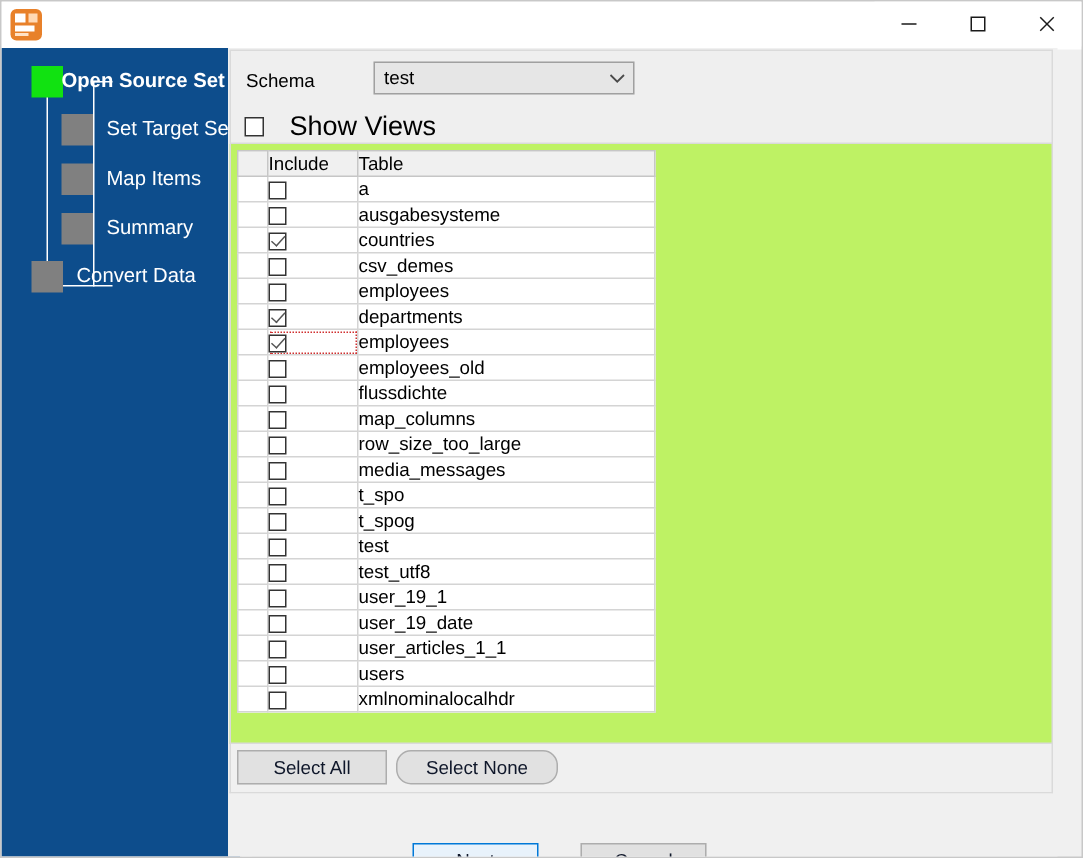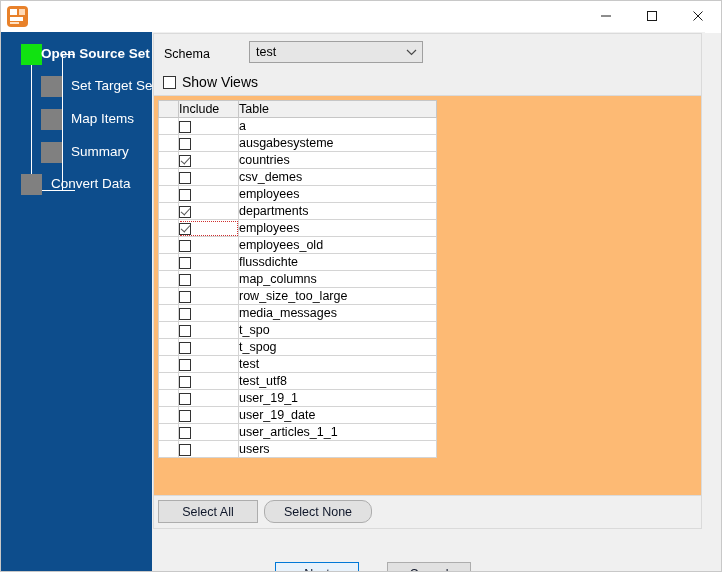--- a/index.html
+++ b/index.html
@@ -203,31 +203,31 @@
   }
   .chkbox {
     width: 13px; height: 13px;
     box-sizing: border-box;
     border: 1px solid #333;
     background: #fff;
     display: inline-block;
     position: relative;
   }
   .chk-row .txt {
-    margin-left: 6px;
-    font-size: 14px;
+    margin-left: 17px;
+    font-size: 18px;
   }
 
   
   .gridwrap {
     position: absolute;
     left: 1px; top: 64px;
     width: 549px;
     height: 400px;
-    background: #fdba74;
+    background: #bef264;
     border: 1px solid #dadada;
     border-top: none;
     box-sizing: border-box;
     overflow: hidden;
   }
   table.grid {
     border-collapse: collapse;
     table-layout: fixed;
     margin: 4px 0 0 4px;
     background: #ffffff;
@@ -538,20 +538,25 @@
             <tr>
               <td class="rowhdr"></td>
               <td class="c-inc"><span class="cb"></span></td>
               <td class="c-tbl">user_articles_1_1</td>
             </tr>
             <tr>
               <td class="rowhdr"></td>
               <td class="c-inc"><span class="cb"></span></td>
               <td class="c-tbl">users</td>
             </tr>
+            <tr>
+              <td class="rowhdr"></td>
+              <td class="c-inc"><span class="cb"></span></td>
+              <td class="c-tbl">xmlnominalocalhdr</td>
+            </tr>
           </tbody>
       </table>
     </div>
 
     <div class="selbar">
       <button class="btn btn-selall">Select All</button>
       <button class="btn btn-selnone">Select None</button>
     </div>
 
     <div class="bottombar">

